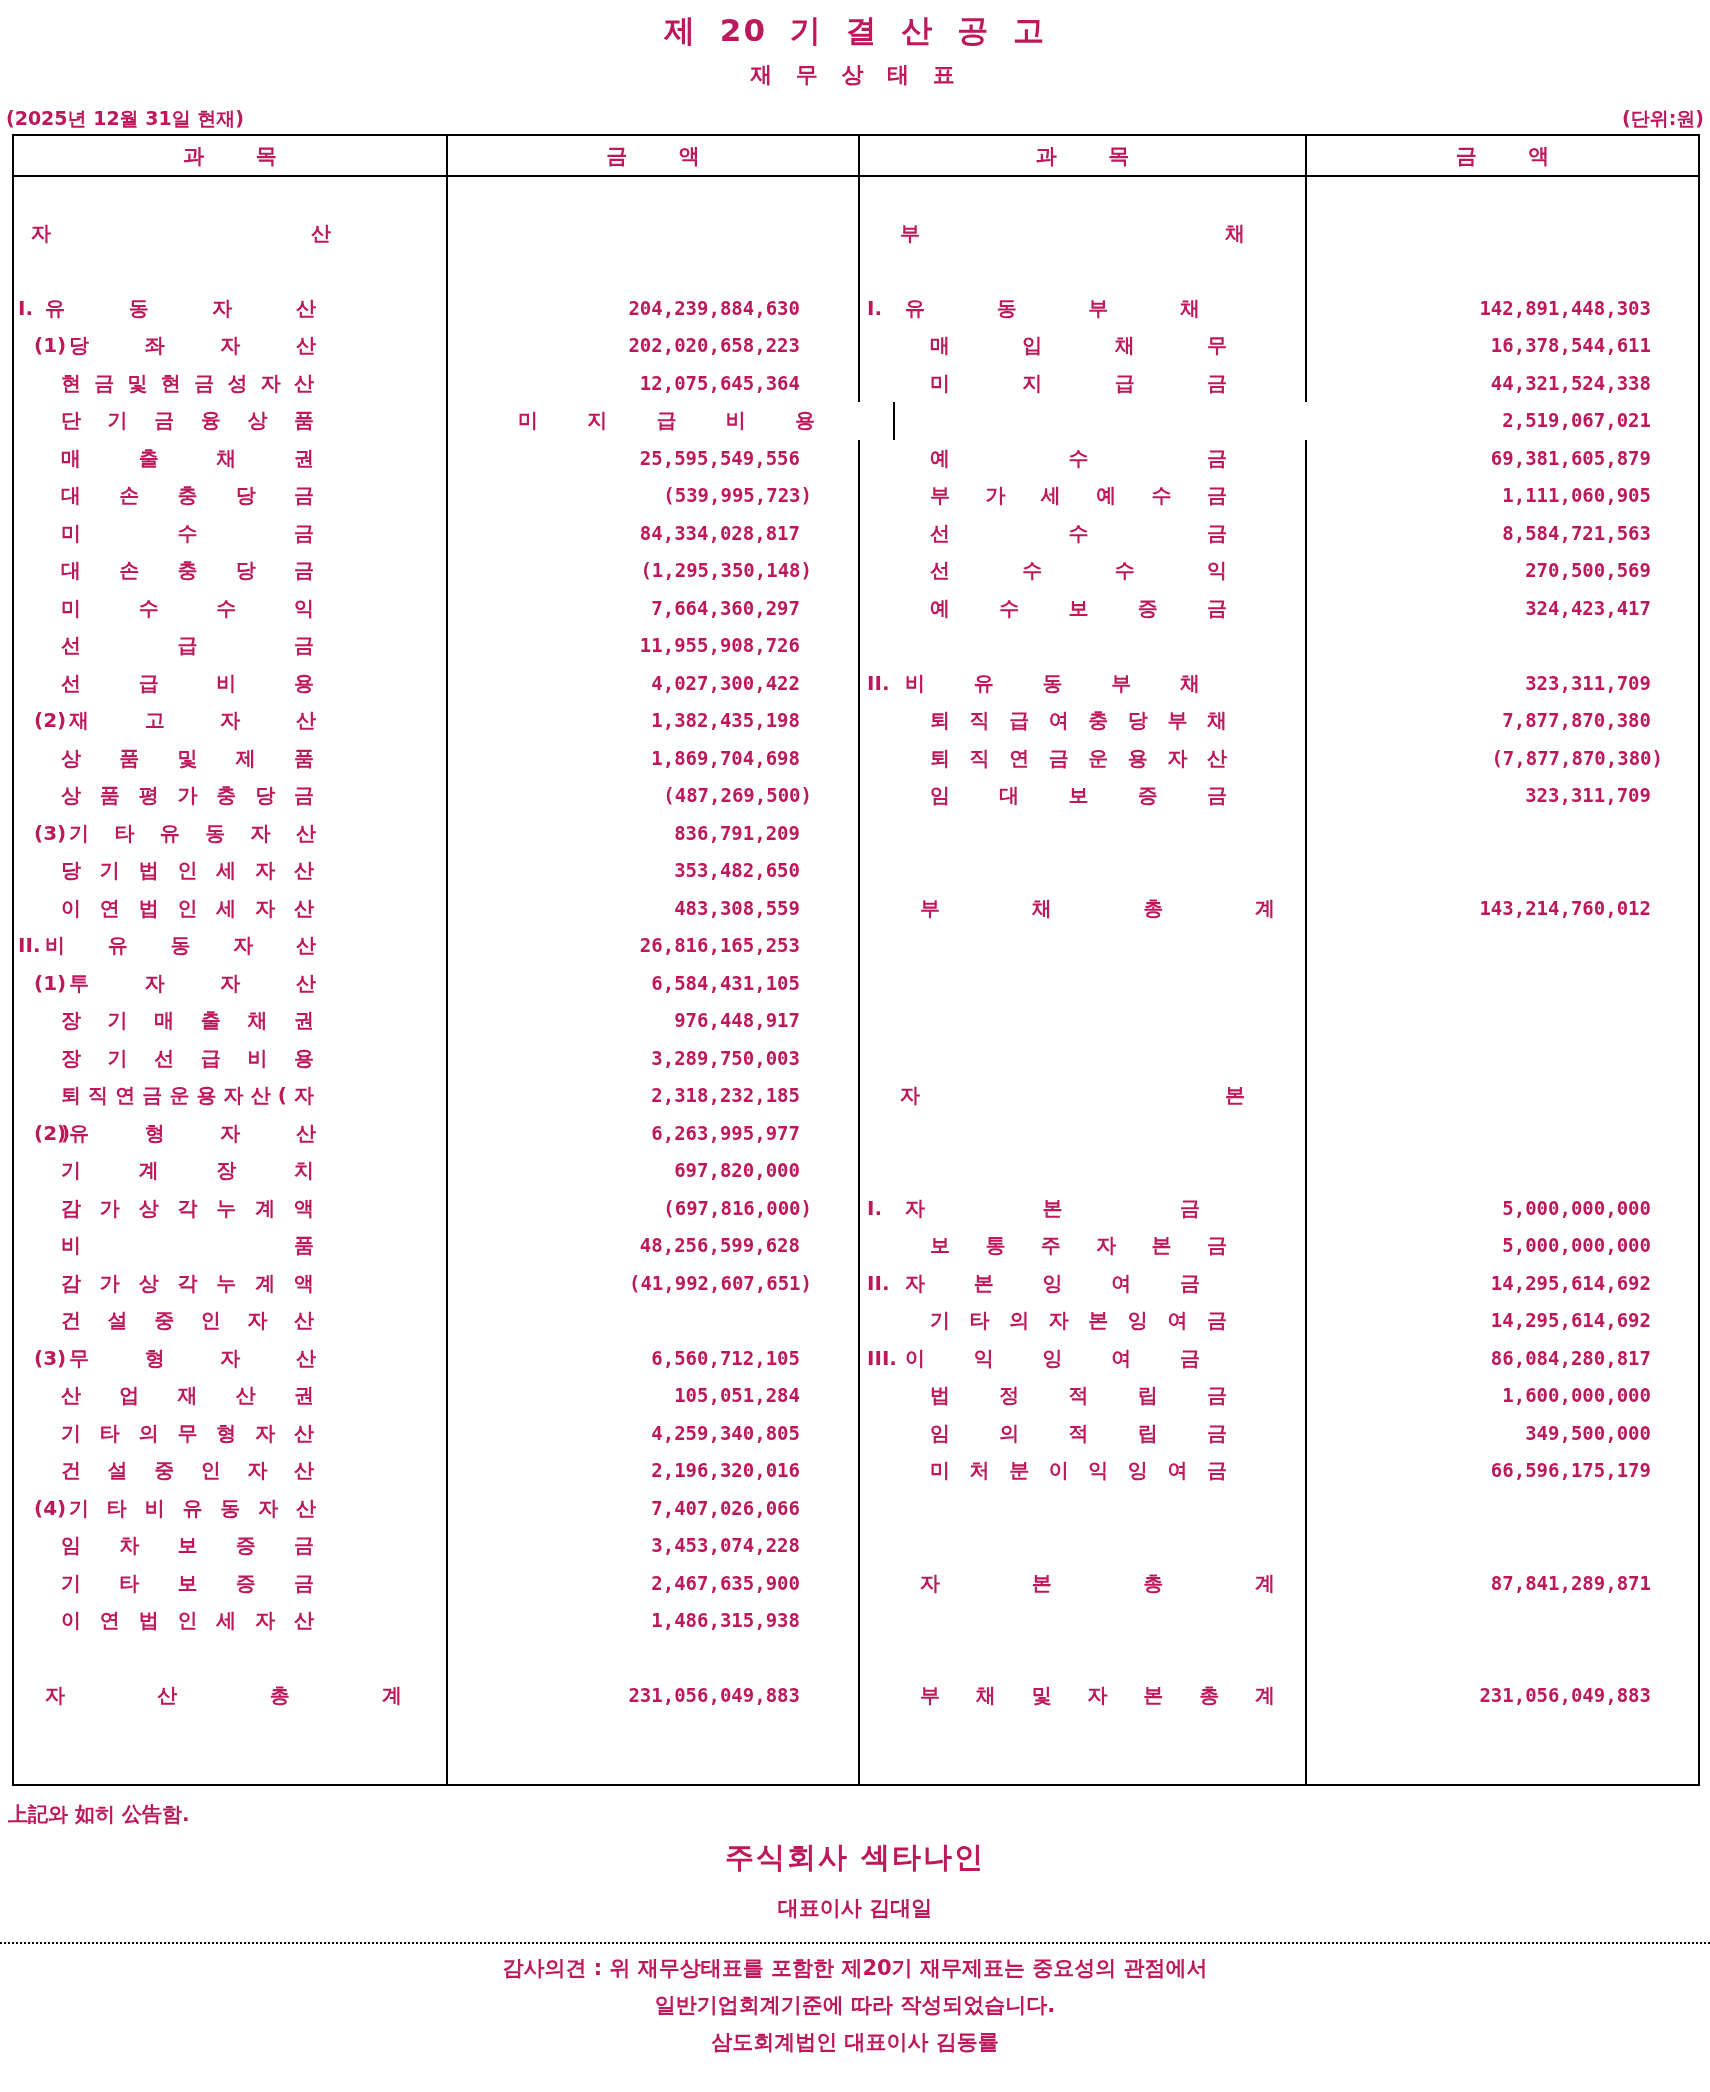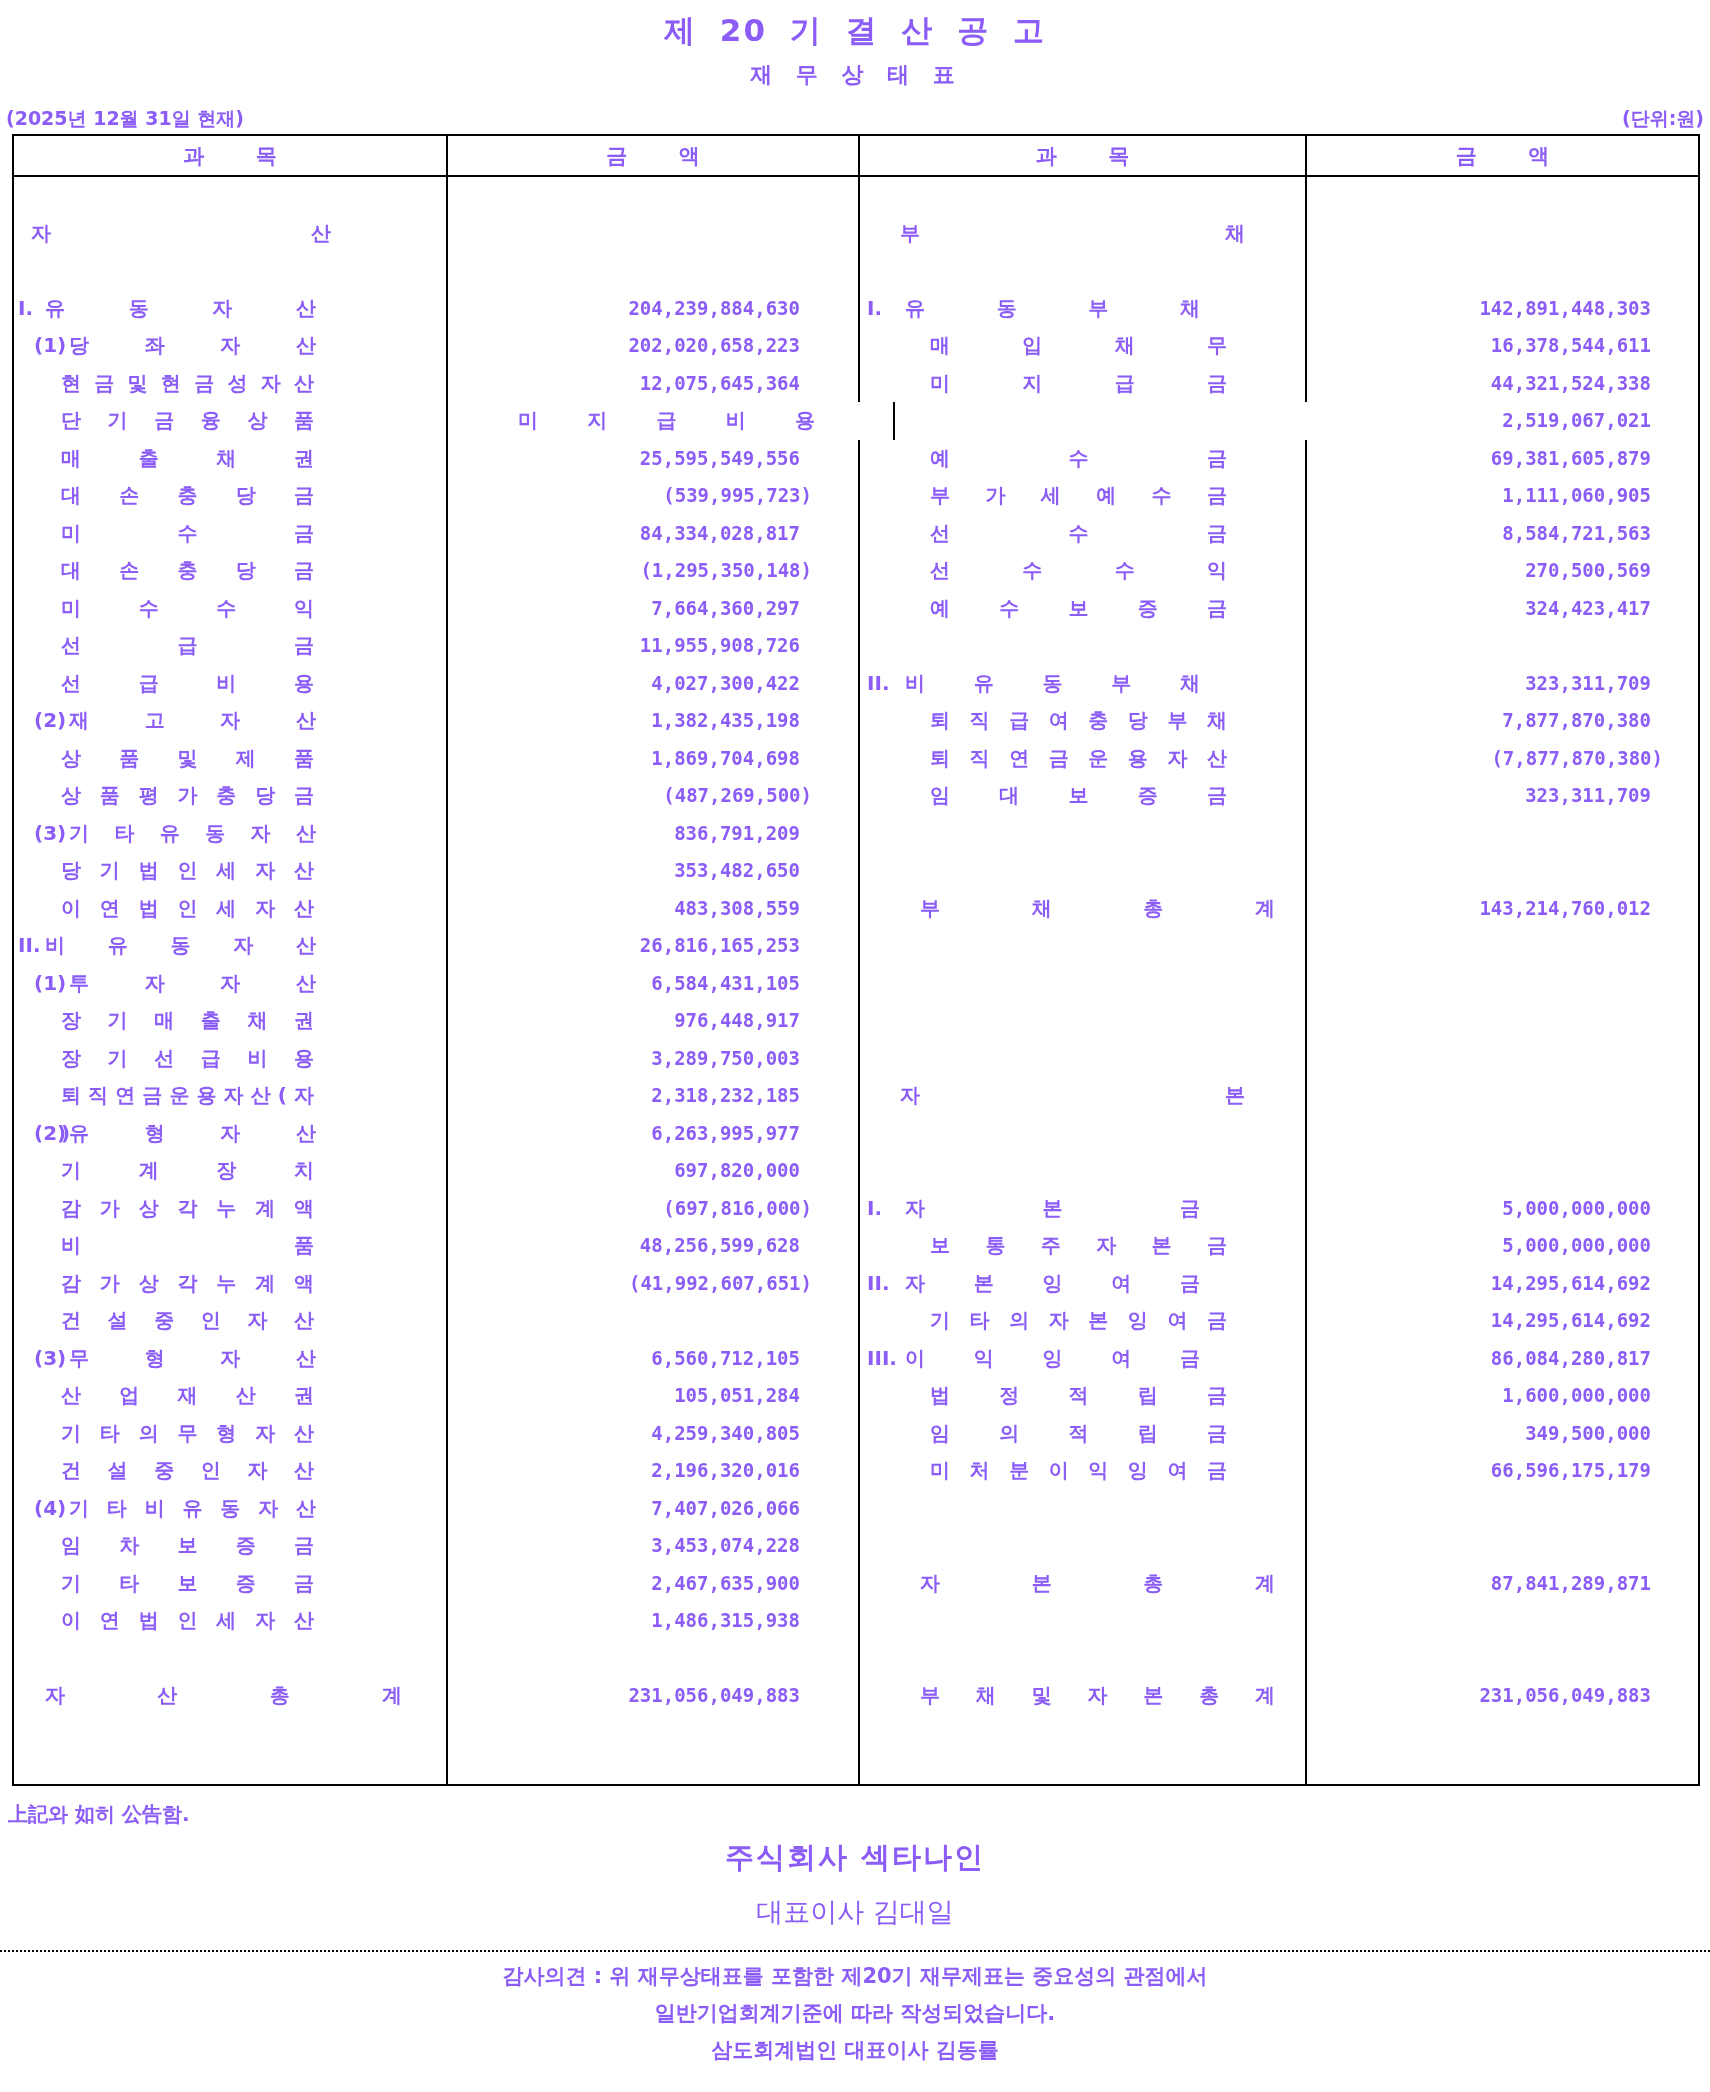--- a/index.html
+++ b/index.html
@@ -1,16 +1,16 @@
 <!DOCTYPE html>
 <html><head>
 <meta charset="utf-8">
 <style>
   html,body{margin:0;padding:0;background:#fff;}
-  .page{position:relative;width:1710px;height:2092px;background:#fff;color:#8b5cf6;
+  .page{position:relative;width:1710px;height:2092px;background:#fff;color:#be185d;
         font-family:"DejaVu Sans",sans-serif;overflow:hidden;}
   
   .title{padding-top:10px;text-align:center;font-size:31px;font-weight:bold;
          letter-spacing:2px;word-spacing:10px;}
   .subtitle{margin-top:8px;text-align:center;font-size:22px;font-weight:bold;
             letter-spacing:5px;word-spacing:6px;}
   .meta{display:flex;justify-content:space-between;align-items:flex-end;
         margin-top:16px;padding:0 6px 2px 6px;font-size:19px;font-weight:bold;}
   
   .bs-table{margin:0 10px 0 12px;border:2px solid #000;display:flex;flex-direction:column;
@@ -47,21 +47,21 @@
   .cr.tot  .lbl{margin-left:60px;width:355px;}
   .amt{text-align:right;line-height:37.5px;font-size:19px;font-weight:bold;
        font-family:"DejaVu Sans Mono",monospace;}
   .cla.amt{padding-right:58px;}
   .cla.amt.paren{padding-right:46px;}
   .cra.amt{padding-right:47px;}
   .cra.amt.paren{padding-right:35px;}
   
   .notice{margin-top:15px;padding-left:8px;font-size:20px;font-weight:bold;}
   .company{margin-top:10px;text-align:center;font-size:29px;font-weight:bold;letter-spacing:2px;}
-  .ceo{margin-top:16px;text-align:center;font-size:27px;font-weight:normal;}
+  .ceo{margin-top:16px;text-align:center;font-size:21px;font-weight:bold;}
   .dotline{margin-top:20px;border-top:2px dotted #000;height:0;}
   .audit{margin-top:10px;text-align:center;font-size:21px;font-weight:bold;}
   .audit + .audit{margin-top:9px;}
 </style>
 </head>
 <body>
 
 <div class="page">
   <div class="title">제 20 기 결 산 공 고</div>
   <div class="subtitle">재 무 상 태 표</div>

